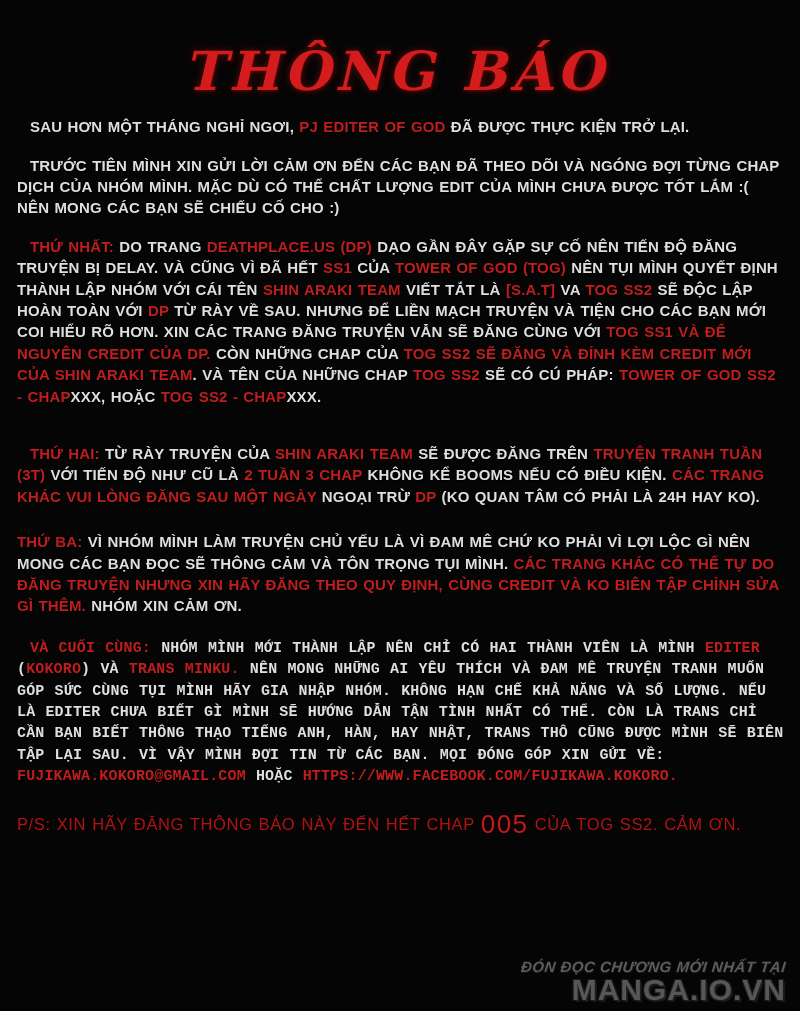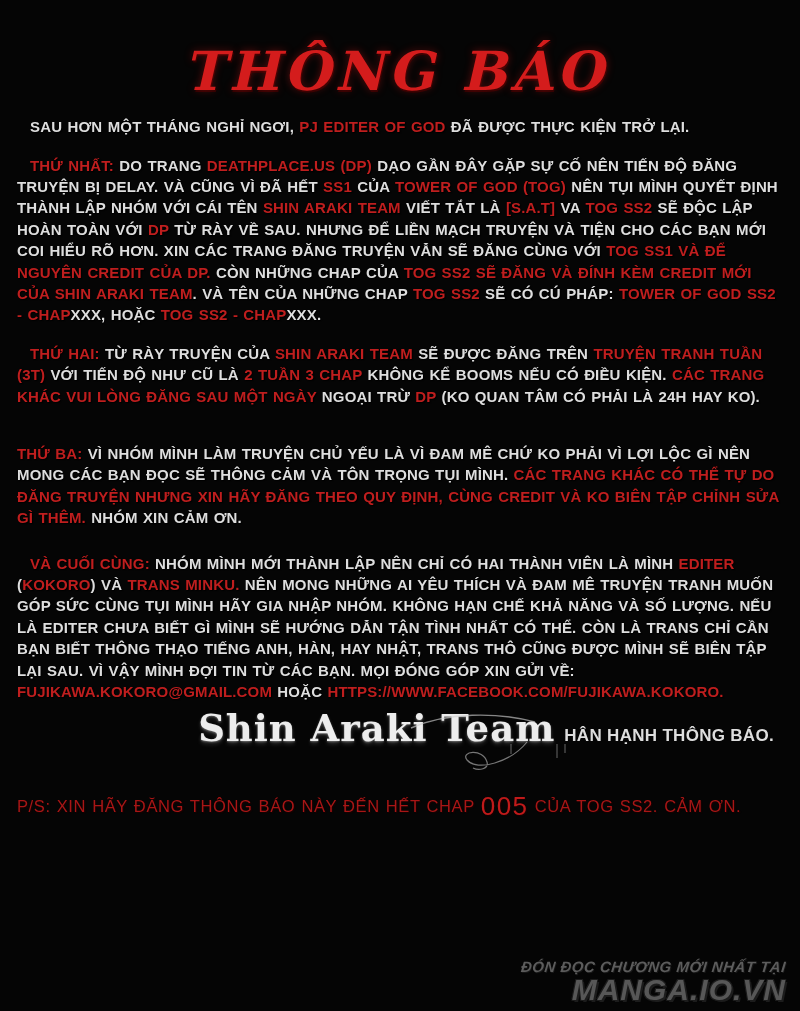--- a/index.html
+++ b/index.html
@@ -102,50 +102,42 @@
     font-weight:bold;
     font-style:italic;
     letter-spacing:.5px;
     color:var(--wm-gray,#5c5c5c);
     text-shadow:1px 1px 0 #161616;
     transform:skewX(-6deg);
   }
   .wm2{
     font-size:30px;
     font-weight:bold;
-    font-style:italic;
     letter-spacing:1px;
     color:#575757;
     text-shadow:2px 2px 0 #1c1c1c, -1px -1px 0 #1c1c1c, 1px -1px 0 #1c1c1c, -1px 1px 0 #1c1c1c;
     margin-top:-2px;
   }
 </style>
 </head>
 <body>
 
 <div class="page">
 
   <h1 class="title">THÔNG BÁO</h1>
 
   <div class="body-text" id="paragraphs">
       <p class="para indent"><span class="c-white">SAU HƠN MỘT THÁNG NGHỈ NGƠI, </span><span class="c-red">PJ EDITER OF GOD</span><span class="c-white"> ĐÃ ĐƯỢC THỰC KIỆN TRỞ LẠI.</span></p>
+      <p class="para indent"><span class="c-white">TRƯỚC TIÊN MÌNH XIN GỬI LỜI CẢM ƠN ĐẾN CÁC BẠN ĐÃ THEO DÕI VÀ NGÓNG ĐỢI TỪNG CHAP DỊCH CỦA NHÓM MÌNH. MẶC DÙ CÓ THỂ CHẤT LƯỢNG EDIT CỦA MÌNH CHƯA ĐƯỢC TỐT LẮM :( NÊN MONG CÁC BẠN SẼ CHIẾU CỐ CHO :)</span></p>
       <p class="para indent"><span class="c-red">THỨ NHẤT:</span><span class="c-white"> DO TRANG </span><span class="c-red">DEATHPLACE.US (DP)</span><span class="c-white"> DẠO GẦN ĐÂY GẶP SỰ CỐ NÊN TIẾN ĐỘ ĐĂNG TRUYỆN BỊ DELAY. VÀ CŨNG VÌ ĐÃ HẾT </span><span class="c-red">SS1</span><span class="c-white"> CỦA </span><span class="c-red">TOWER OF GOD (TOG)</span><span class="c-white"> NÊN TỤI MÌNH QUYẾT ĐỊNH THÀNH LẬP NHÓM VỚI CÁI TÊN </span><span class="c-red">SHIN ARAKI TEAM</span><span class="c-white"> VIẾT TẮT LÀ </span><span class="c-red">[S.A.T]</span><span class="c-white"> VA </span><span class="c-red">TOG SS2</span><span class="c-white"> SẼ ĐỘC LẬP HOÀN TOÀN VỚI </span><span class="c-red">DP</span><span class="c-white"> TỪ RÀY VỀ SAU. NHƯNG ĐỂ LIỀN MẠCH TRUYỆN VÀ TIỆN CHO CÁC BẠN MỚI COI HIỂU RÕ HƠN. XIN CÁC TRANG ĐĂNG TRUYỆN VẪN SẼ ĐĂNG CÙNG VỚI </span><span class="c-red">TOG SS1 VÀ ĐỂ NGUYÊN CREDIT CỦA DP.</span><span class="c-white"> CÒN NHỮNG CHAP CỦA </span><span class="c-red">TOG SS2 SẼ ĐĂNG VÀ ĐÍNH KÈM CREDIT MỚI CỦA SHIN ARAKI TEAM</span><span class="c-white">. VÀ TÊN CỦA NHỮNG CHAP </span><span class="c-red">TOG SS2</span><span class="c-white"> SẼ CÓ CÚ PHÁP: </span><span class="c-red">TOWER OF GOD SS2 - CHAP</span><span class="c-white">XXX, HOẶC </span><span class="c-red">TOG SS2 - CHAP</span><span class="c-white">XXX.</span></p>
       <p class="para indent"><span class="c-red">THỨ HAI:</span><span class="c-white"> TỪ RÀY TRUYỆN CỦA </span><span class="c-red">SHIN ARAKI TEAM</span><span class="c-white"> SẼ ĐƯỢC ĐĂNG TRÊN </span><span class="c-red">TRUYỆN TRANH TUẦN (3T)</span><span class="c-white"> VỚI TIẾN ĐỘ NHƯ CŨ LÀ </span><span class="c-red">2 TUẦN 3 CHAP</span><span class="c-white"> KHÔNG KỂ BOOMS NẾU CÓ ĐIỀU KIỆN. </span><span class="c-red">CÁC TRANG KHÁC VUI LÒNG ĐĂNG SAU MỘT NGÀY</span><span class="c-white"> NGOẠI TRỪ </span><span class="c-red">DP</span><span class="c-white"> (KO QUAN TÂM CÓ PHẢI LÀ 24H HAY KO).</span></p>
       <p class="para"><span class="c-red">THỨ BA:</span><span class="c-white"> VÌ NHÓM MÌNH LÀM TRUYỆN CHỦ YẾU LÀ VÌ ĐAM MÊ CHỨ KO PHẢI VÌ LỢI LỘC GÌ NÊN MONG CÁC BẠN ĐỌC SẼ THÔNG CẢM VÀ TÔN TRỌNG TỤI MÌNH. </span><span class="c-red">CÁC TRANG KHÁC CÓ THỂ TỰ DO ĐĂNG TRUYỆN NHƯNG XIN HÃY ĐĂNG THEO QUY ĐỊNH, CÙNG CREDIT VÀ KO BIÊN TẬP CHỈNH SỬA GÌ THÊM.</span><span class="c-white"> NHÓM XIN CẢM ƠN.</span></p>
       <p class="para indent"><span class="c-red">VÀ CUỐI CÙNG:</span><span class="c-white"> NHÓM MÌNH MỚI THÀNH LẬP NÊN CHỈ CÓ HAI THÀNH VIÊN LÀ MÌNH </span><span class="c-red">EDITER</span><span class="c-white"> (</span><span class="c-red">KOKORO</span><span class="c-white">) VÀ </span><span class="c-red">TRANS MINKU.</span><span class="c-white"> NÊN MONG NHỮNG AI YÊU THÍCH VÀ ĐAM MÊ TRUYỆN TRANH MUỐN GÓP SỨC CÙNG TỤI MÌNH HÃY GIA NHẬP NHÓM. KHÔNG HẠN CHẾ KHẢ NĂNG VÀ SỐ LƯỢNG. NẾU LÀ EDITER CHƯA BIẾT GÌ MÌNH SẼ HƯỚNG DẪN TẬN TÌNH NHẤT CÓ THỂ. CÒN LÀ TRANS CHỈ CẦN BẠN BIẾT THÔNG THẠO TIẾNG ANH, HÀN, HAY NHẬT, TRANS THÔ CŨNG ĐƯỢC MÌNH SẼ BIÊN TẬP LẠI SAU. VÌ VẬY MÌNH ĐỢI TIN TỪ CÁC BẠN. MỌI ĐÓNG GÓP XIN GỬI VỀ: </span><span class="c-red">FUJIKAWA.KOKORO@GMAIL.COM</span><span class="c-white"> HOẶC </span><span class="c-red">HTTPS://WWW.FACEBOOK.COM/FUJIKAWA.KOKORO.</span></p>
     </div>
 
-  <div class="signature">
-    <svg class="flourish" width="230" height="64" viewBox="0 0 230 64">
-      <path d="M4,20 C40,4 90,4 128,14" stroke="#cfcfcf" stroke-width="1.4" fill="none" opacity="0.8"></path>
-      <path d="M120,34 C104,54 70,64 60,52 C53,43 76,40 80,54 C82,61 72,63 66,60" stroke="#cfcfcf" stroke-width="1.2" fill="none" opacity="0.7"></path>
-      <path d="M150,36 l0,14 M158,36 l0,9 M104,36 l0,10" stroke="#bfbfbf" stroke-width="1.2" fill="none" opacity="0.55"></path>
-    </svg>
-    <span class="team">Shin Araki Team</span><span class="sig-suffix">HÂN HẠNH THÔNG BÁO.</span>
-  </div>
 
   <div class="ps"><span>P/S: XIN HÃY ĐĂNG THÔNG BÁO NÀY ĐẾN HẾT CHAP </span><span class="ps-chap">005</span><span> CỦA TOG SS2. CẢM ƠN.</span></div>
 
   <div class="watermark">
     <div class="wm1">ĐÓN ĐỌC CHƯƠNG MỚI NHẤT TẠI</div>
     <div class="wm2">MANGA.IO.VN</div>
   </div>
 
 </div>
 

